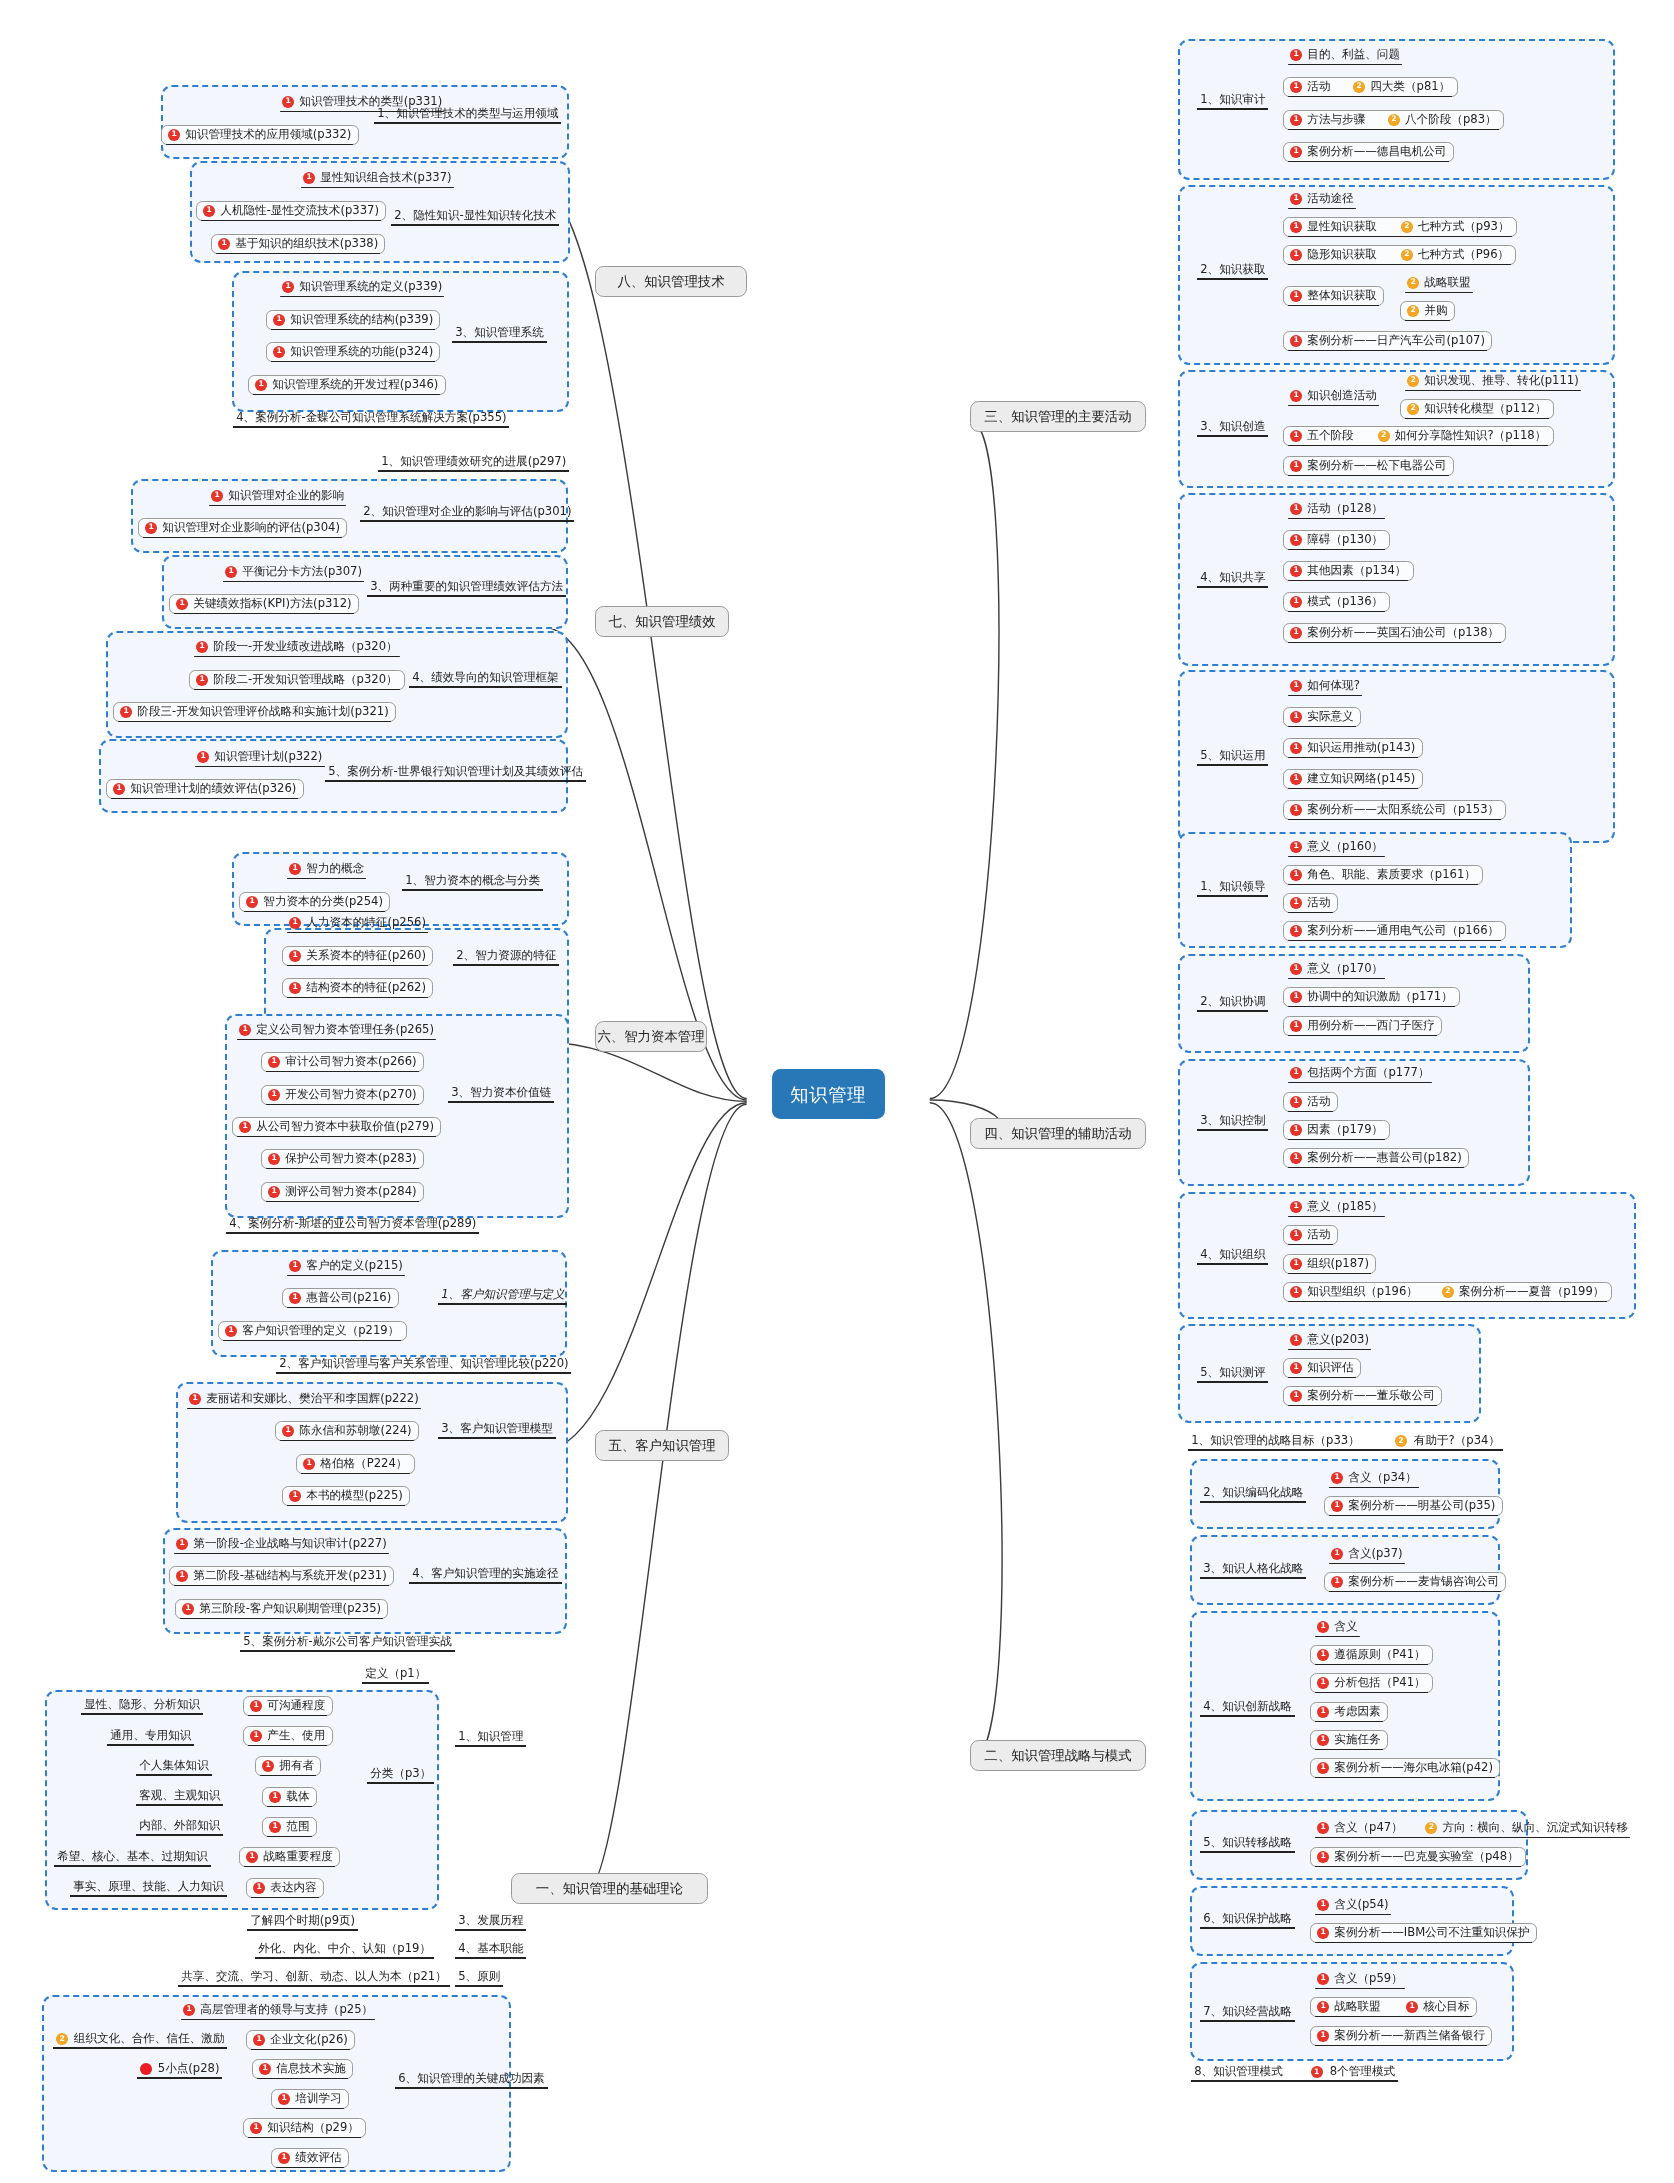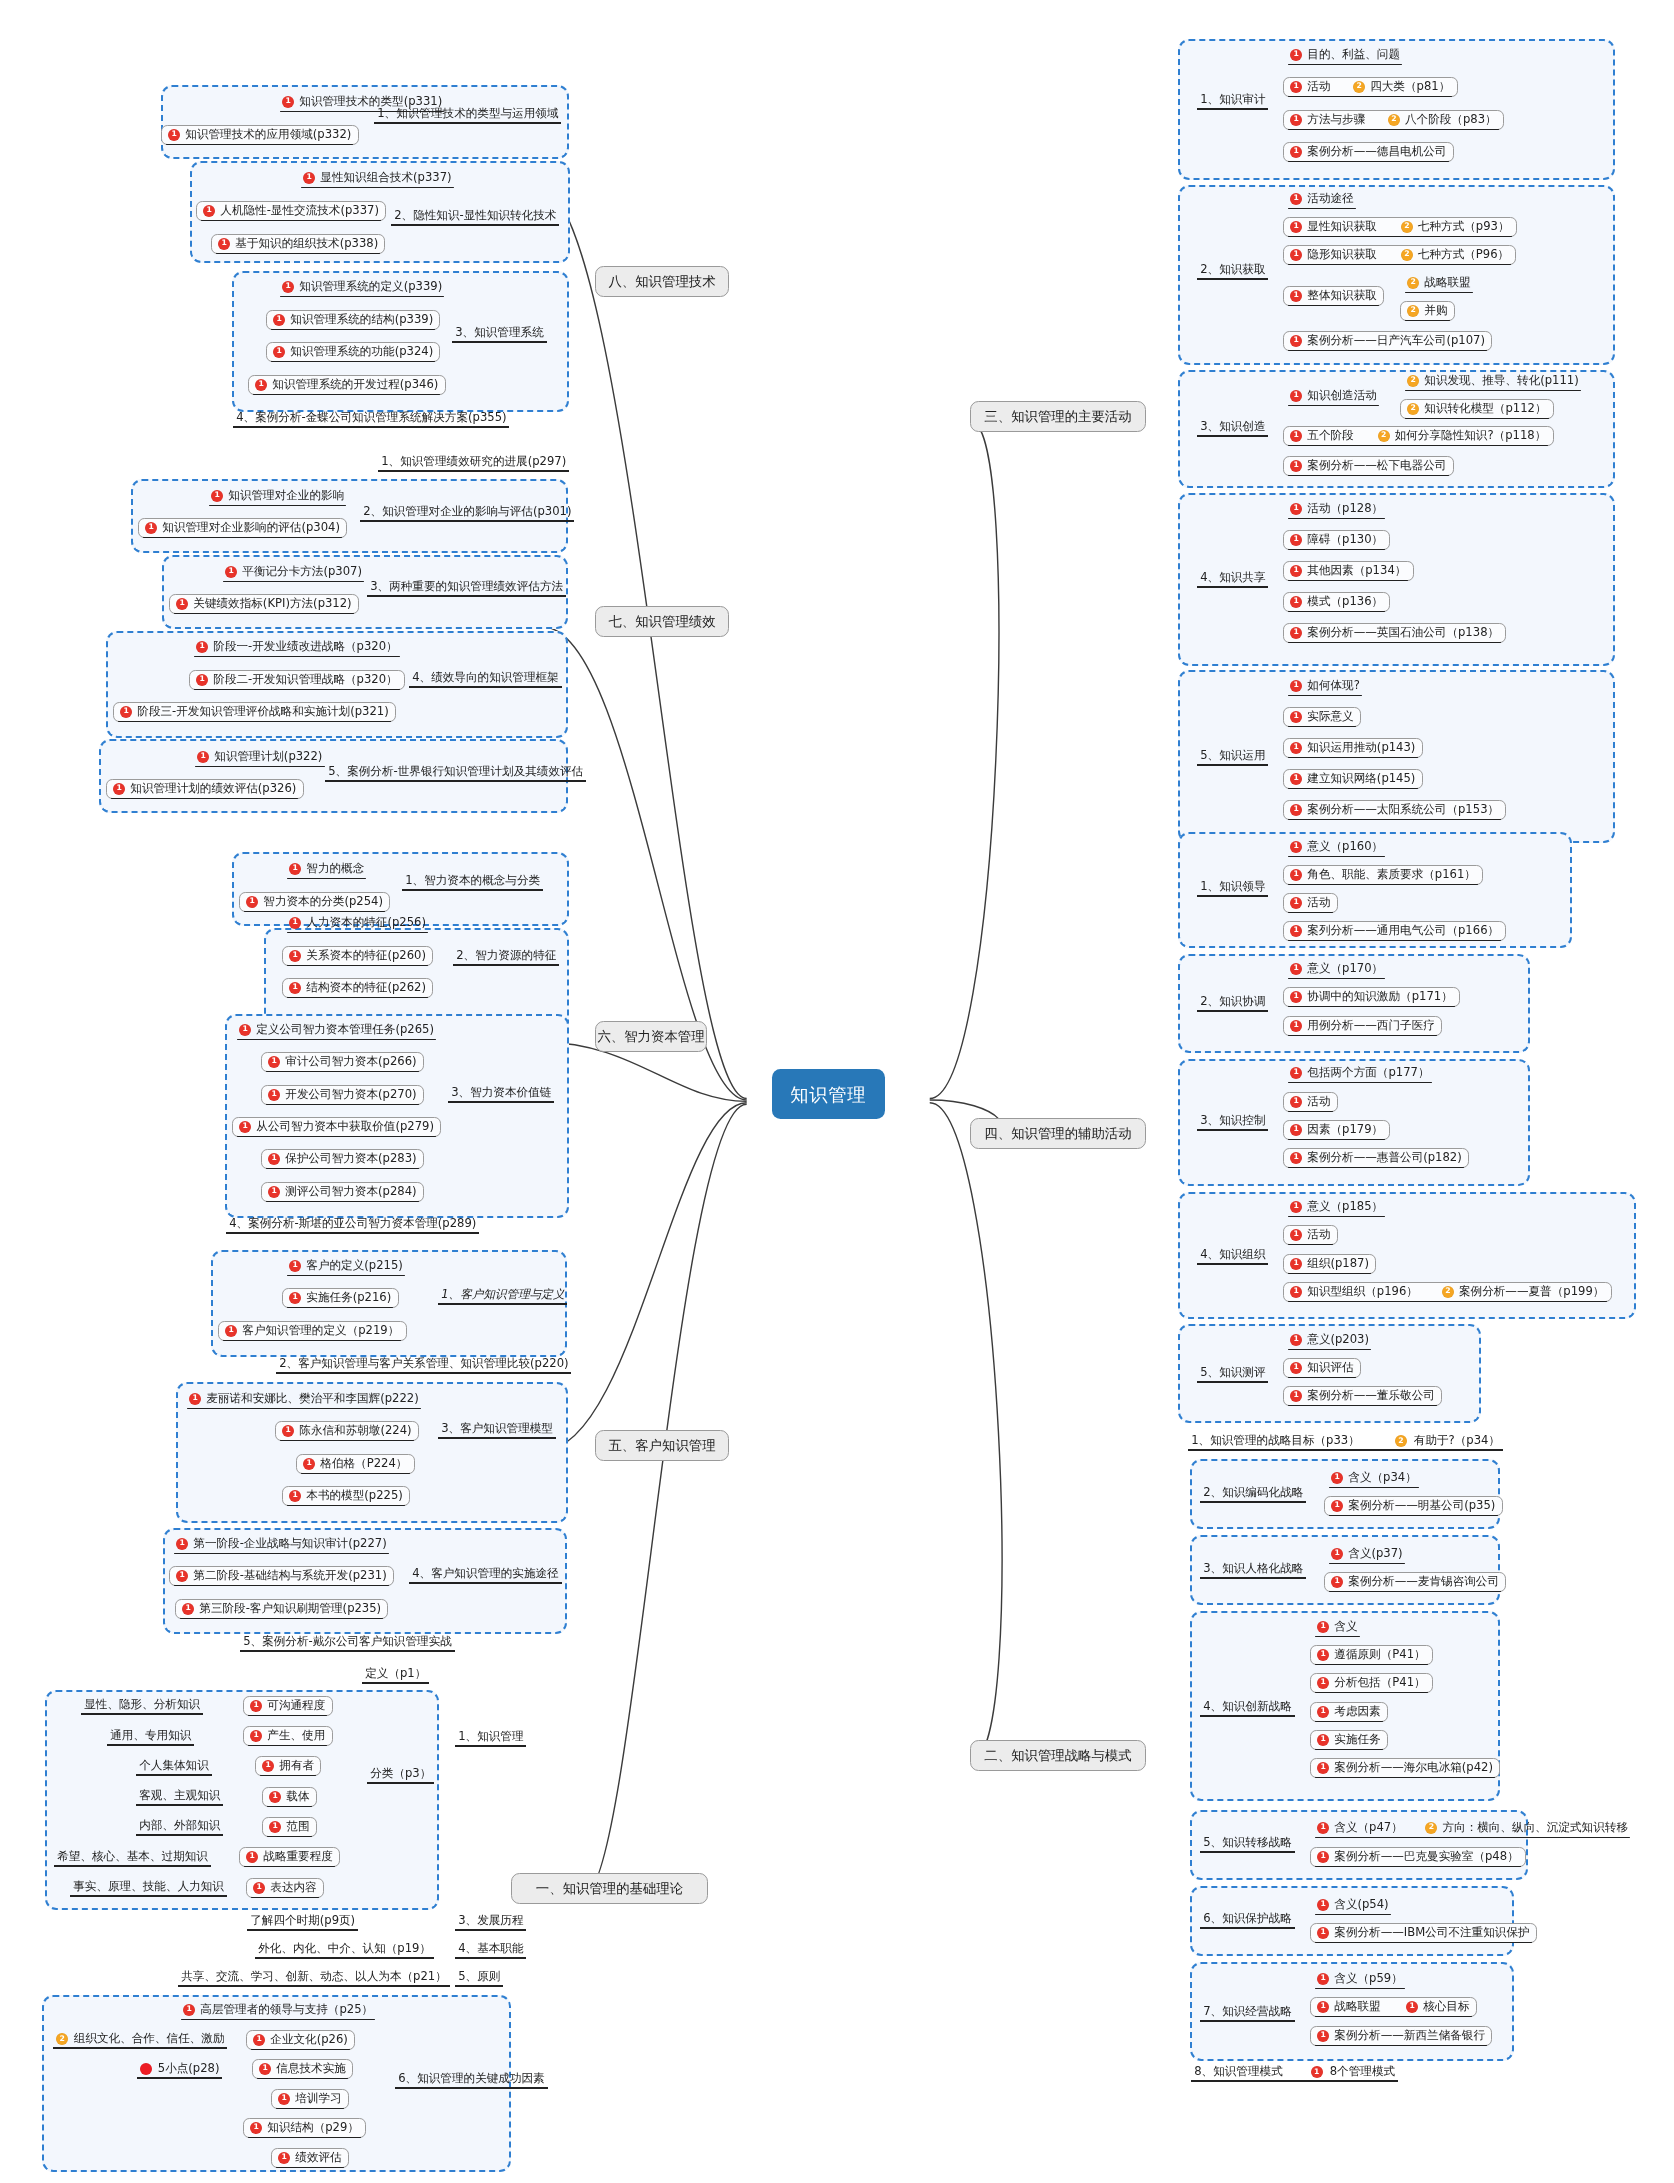--- a/index.html
+++ b/index.html
@@ -83,21 +83,21 @@
     <path d="M1060,1566 C960,1566 900,2060 770,2060"></path>
     <path d="M1060,1568 C960,1568 900,2690 830,2690"></path>
 
     <path d="M1320,1560 C1420,1560 1450,600 1380,600"></path>
     <path d="M1320,1562 C1420,1562 1460,1615 1380,1615"></path>
     <path d="M1320,1566 C1420,1566 1460,2500 1380,2500"></path>
   </svg>
 
   <div class="root" style="left:772px;top:1069px;">知识管理</div>
 
-  <div class="cat" style="left:595px;top:266px;width:134px;height:31px;">八、知识管理技术</div>
+  <div class="cat" style="left:595px;top:266px;width:152px;height:31px;">八、知识管理技术</div>
   <div class="cat" style="left:595px;top:606px;width:134px;height:31px;">七、知识管理绩效</div>
   <div class="cat" style="left:595px;top:1021px;width:112px;height:31px;">六、智力资本管理</div>
   <div class="cat" style="left:595px;top:1430px;width:134px;height:31px;">五、客户知识管理</div>
   <div class="cat" style="left:511px;top:1873px;width:197px;height:31px;">一、知识管理的基础理论</div>
 
   <div class="cat" style="left:970px;top:401px;width:176px;height:31px;">三、知识管理的主要活动</div>
   <div class="cat" style="left:970px;top:1118px;width:176px;height:31px;">四、知识管理的辅助活动</div>
   <div class="cat" style="left:970px;top:1740px;width:176px;height:31px;">二、知识管理战略与模式</div>
 
   <div class="frame" style="left:161px;top:85px;width:408px;height:74px;"></div>
@@ -282,21 +282,21 @@
   <div class="plain" style="left:225px;top:1216px;">4、案例分析-斯堪的亚公司智力资本管理(p289)<i class="ul"></i></div>
 
   <div class="frame" style="left:211px;top:1250px;width:356px;height:107px;"></div>
   <div class="leaf" style="left:282px;top:1256px;">
     <span class="badge b1">1</span>
     <span>客户的定义(p215)</span>
       <i class="ul"></i>
     </div>
   <div class="leaf boxed" style="left:282px;top:1288px;">
     <span class="badge b1">1</span>
-    <span>实施任务(p216)</span>
+    <span>惠普公司(p216)</span>
       <i class="ul"></i>
     </div>
   <div class="leaf boxed" style="left:218px;top:1321px;">
     <span class="badge b1">1</span>
     <span>客户知识管理的定义（p219）</span>
       <i class="ul"></i>
     </div>
   <div class="plain" style="left:437px;top:1287px;font-style:italic;">1、客户知识管理与定义<i class="ul"></i></div>
 
   <div class="plain" style="left:275px;top:1356px;">2、客户知识管理与客户关系管理、知识管理比较(p220)<i class="ul"></i></div>

